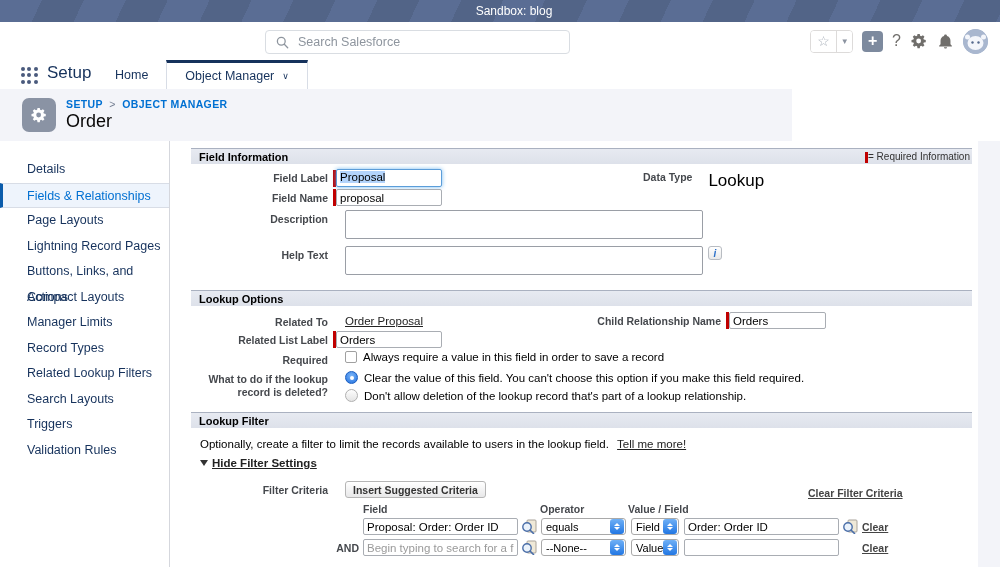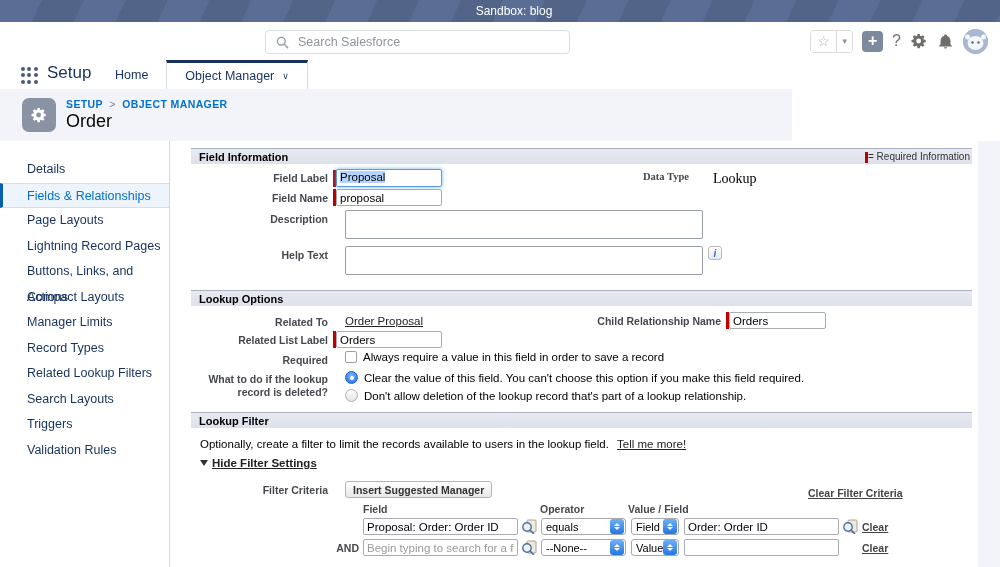--- a/index.html
+++ b/index.html
@@ -250,23 +250,23 @@
       </div>
     </div>
     <div class="crow" style="margin-top:5px">
       <div class="clabel">Help Text</div>
       <div class="cctrl" style="margin-left:17px; align-items:flex-start;">
         <textarea class="cta" style=""></textarea>
         <span class="info-tile">i</span>
       </div>
     </div>
 
-    <div class="abs" style="left:458px; top:7px; display:flex; gap:24px;font-family:Liberation Serif, serif;">
+    <div class="abs" style="left:458px; top:7px; display:flex; gap:16px;">
       <span style="font-weight:bold; font-size:10.5px; color:#45484d;">Data Type</span>
-      <span style="font-size:14px;">Lookup</span>
+      <span style="font-size:17px;">Lookup</span>
     </div>
   </div>
 
   <div class="sechdr" style="margin-top:14px">
     <span>Lookup Options</span>
   </div>
 
   <div style="position:relative; padding-top:6px;">
     <div class="crow">
       <div class="clabel">Related To</div>
@@ -320,21 +320,21 @@
     </div>
     <div style="margin-top:7px; display:flex; align-items:center;">
       <span class="tri"></span>
       <span class="linku" style="font-weight:bold;">Hide Filter Settings</span>
     </div>
   </div>
 
   <div class="crow" style="margin-top:11px">
     <div class="clabel">Filter Criteria</div>
     <div class="cctrl" style="margin-left:17px">
-      <button class="sfbtn">Insert Suggested Manager</button>
+      <button class="sfbtn">Insert Suggested Criteria</button>
     </div>
   </div>
 
   <div class="ftable" style="margin-top:2px">
     <span class="graylink abs" style="left:623px; top:-14px;">Clear Filter Criteria</span>
     <div class="fhdr">
       <span style="width:30px"></span>
       <span style="width:177px">Field</span>
       <span style="width:88px">Operator</span>
       <span>Value / Field</span>

